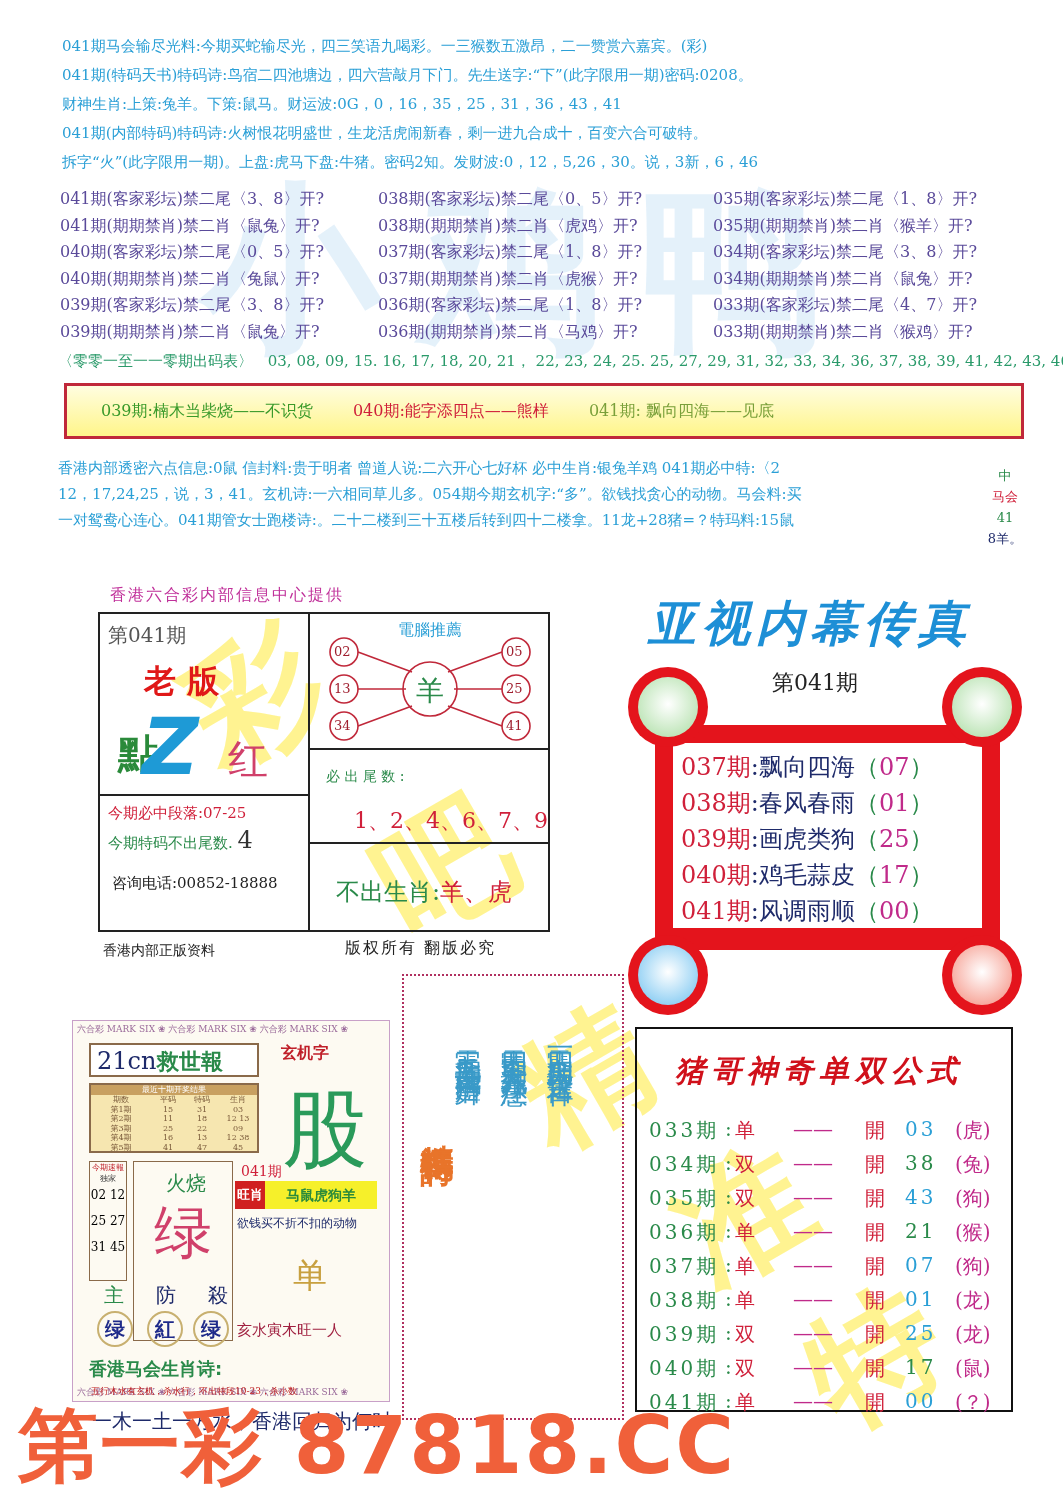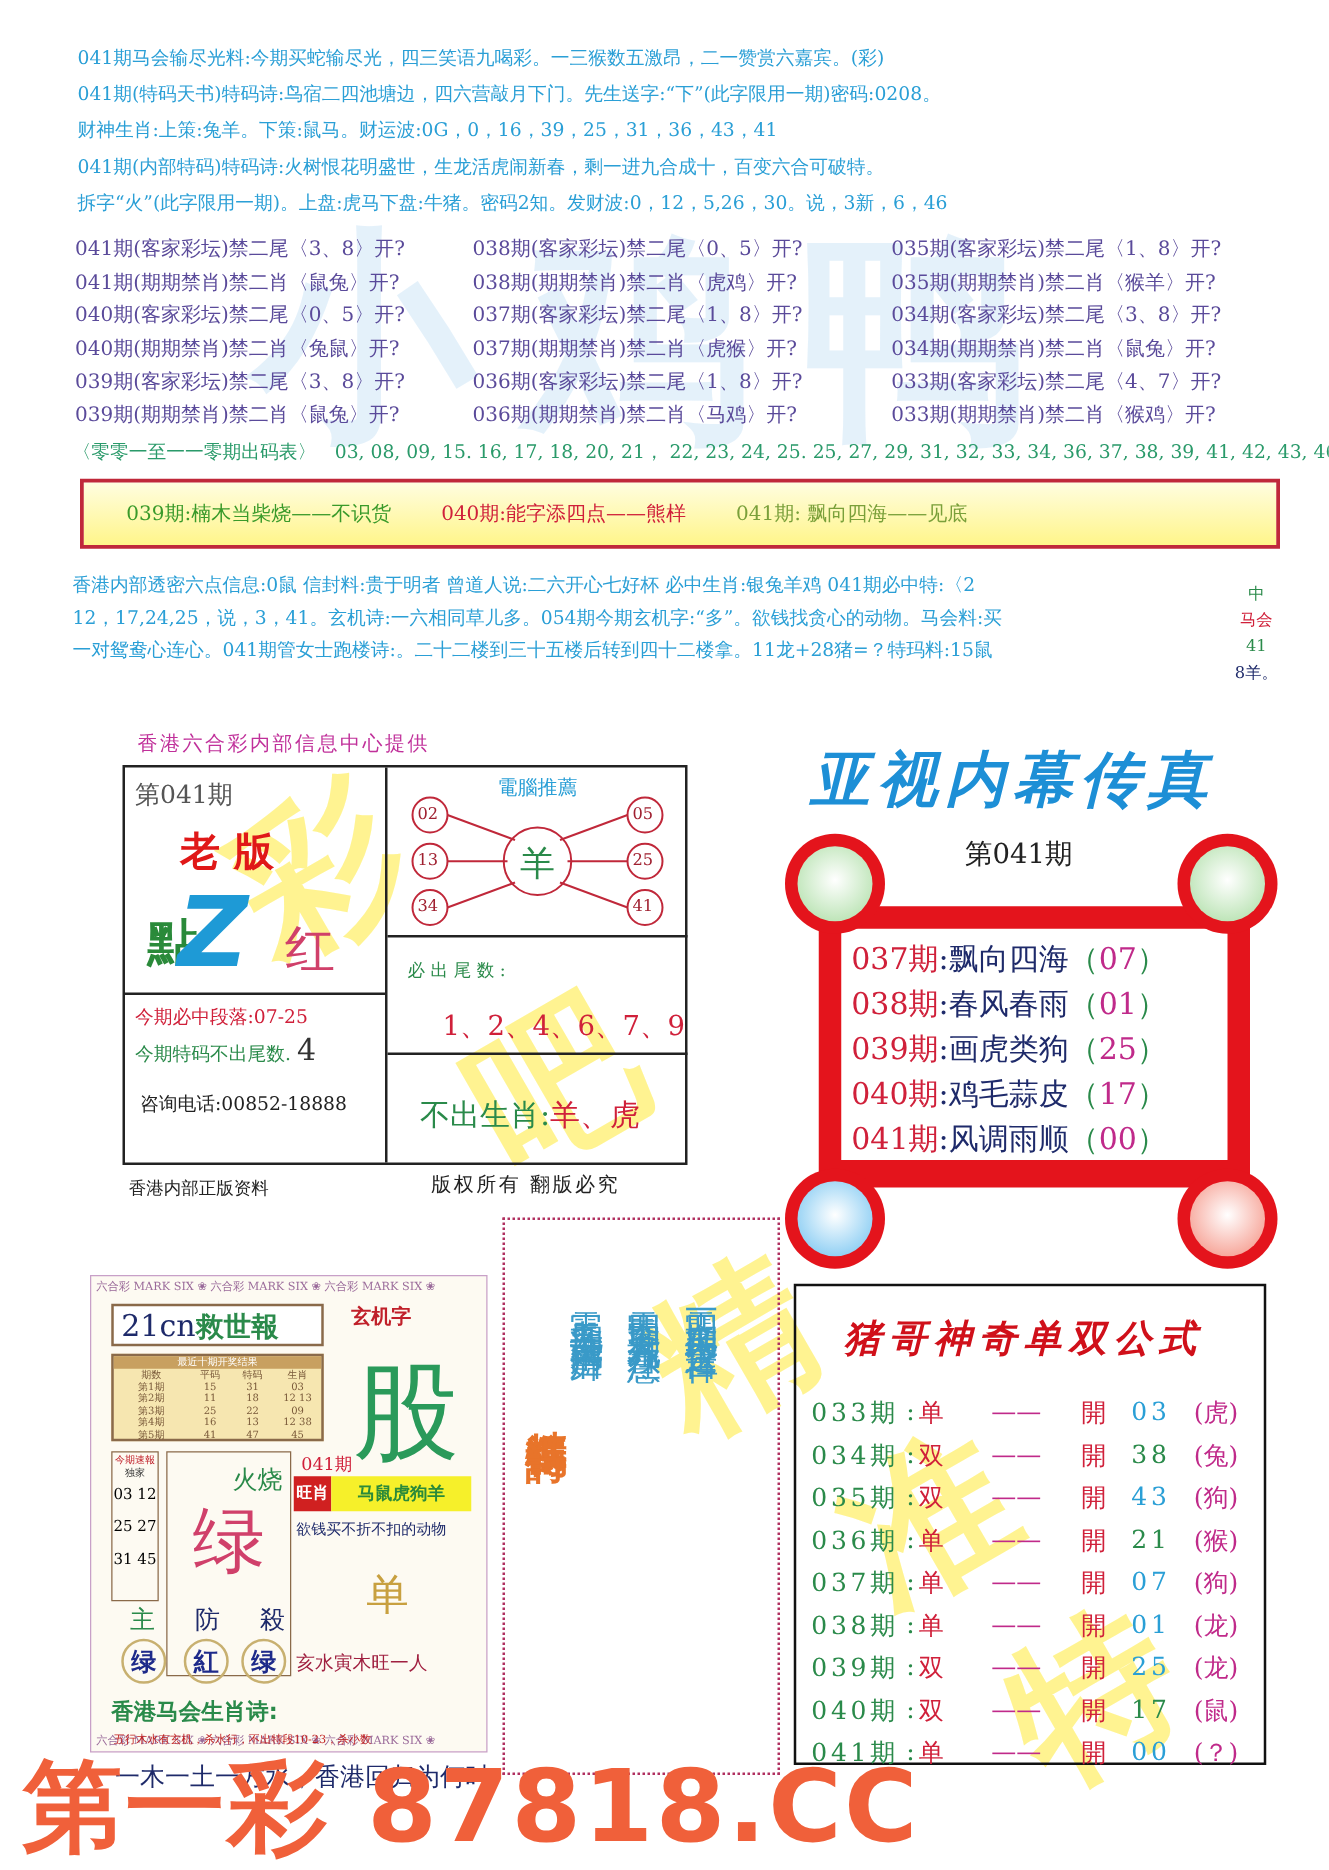--- a/index.html
+++ b/index.html
@@ -68,21 +68,21 @@
 <div class="wm-blue">小鸡鸭</div>
 <div class="wm-yellow" style="left:190px;top:610px;">彩</div>
 <div class="wm-yellow" style="left:380px;top:780px;">吧</div>
 <div class="wm-yellow" style="left:520px;top:990px;">精</div>
 <div class="wm-yellow" style="left:680px;top:1130px;">准</div>
 <div class="wm-yellow" style="left:810px;top:1270px;">特</div>
 
 <div class="abs top-lines">
   <div class="top-line">041期马会输尽光料:今期买蛇输尽光，四三笑语九喝彩。一三猴数五激昂，二一赞赏六嘉宾。(彩)</div>
   <div class="top-line">041期(特码天书)特码诗:鸟宿二四池塘边，四六营敲月下门。先生送字:“下”(此字限用一期)密码:0208。</div>
-  <div class="top-line">财神生肖:上策:兔羊。下策:鼠马。财运波:0G，0，16，39，25，31，36，43，41</div>
+  <div class="top-line">财神生肖:上策:兔羊。下策:鼠马。财运波:0G，0，16，35，25，31，36，43，41</div>
   <div class="top-line">041期(内部特码)特码诗:火树恨花明盛世，生龙活虎闹新春，剩一进九合成十，百变六合可破特。</div>
   <div class="top-line">拆字“火”(此字限用一期)。上盘:虎马下盘:牛猪。密码2知。发财波:0，12，5,26，30。说，3新，6，46</div>
 </div>
 
 <div class="abs grid3">
   <div class="grid-cell">041期(客家彩坛)禁二尾〈3、8〉开?</div>
   <div class="grid-cell">038期(客家彩坛)禁二尾〈0、5〉开?</div>
   <div class="grid-cell">035期(客家彩坛)禁二尾〈1、8〉开?</div>
   <div class="grid-cell">041期(期期禁肖)禁二肖〈鼠兔〉开?</div>
   <div class="grid-cell">038期(期期禁肖)禁二肖〈虎鸡〉开?</div>
@@ -242,26 +242,26 @@
         <span>12 38</span>
       <span>第5期</span>
         <span>41</span>
         <span>47</span>
         <span>45</span>
     </div>
   </div>
   <div class="abs" style="left:16px;top:140px;width:38px;height:120px;border:1px solid #8a6a4a;font-size:12px;text-align:center;">
     <div style="font-size:8px;color:#c0202a;">今期速報</div>
     <div style="font-size:8px;color:#333;">独家</div>
-    <div style="margin-top:4px;">03 12</div>
+    <div style="margin-top:4px;">02 12</div>
     <div style="margin-top:12px;">25 27</div>
     <div style="margin-top:12px;">31 45</div>
   </div>
   <div class="abs" style="left:60px;top:140px;width:100px;height:180px;border:1px solid #8a6a4a;">
-    <div class="abs green" style="left:32px;top:8px;font-size:20px;margin-left:20px;">火烧</div>
+    <div class="abs green" style="left:32px;top:8px;font-size:20px;">火烧</div>
     <div class="abs" style="left:20px;top:32px;font-size:58px;color:#d0406a;">绿</div>
     <div class="abs green" style="left:-30px;top:120px;font-size:20px;">主</div>
     <div class="abs navy" style="left:22px;top:120px;font-size:20px;">防</div>
     <div class="abs navy" style="left:74px;top:120px;font-size:20px;">殺</div>
   </div>
   <div class="abs" style="left:24px;top:290px;width:36px;height:36px;border-radius:50%;border:2px solid #c8b070;font-size:20px;text-align:center;line-height:32px;color:#1e2a8a;font-weight:bold;">绿</div>
   <div class="abs" style="left:74px;top:290px;width:36px;height:36px;border-radius:50%;border:2px solid #c8b070;font-size:20px;text-align:center;line-height:32px;color:#1e2a8a;font-weight:bold;">紅</div>
   <div class="abs" style="left:120px;top:290px;width:36px;height:36px;border-radius:50%;border:2px solid #c8b070;font-size:20px;text-align:center;line-height:32px;color:#1e2a8a;font-weight:bold;">绿</div>
   <div class="abs red" style="left:168px;top:142px;font-size:14px;">041期</div>
   <div class="abs" style="left:162px;top:160px;width:30px;height:28px;background:#d02020;color:#fff;font-size:13px;text-align:center;line-height:28px;font-weight:bold;">旺肖</div>

